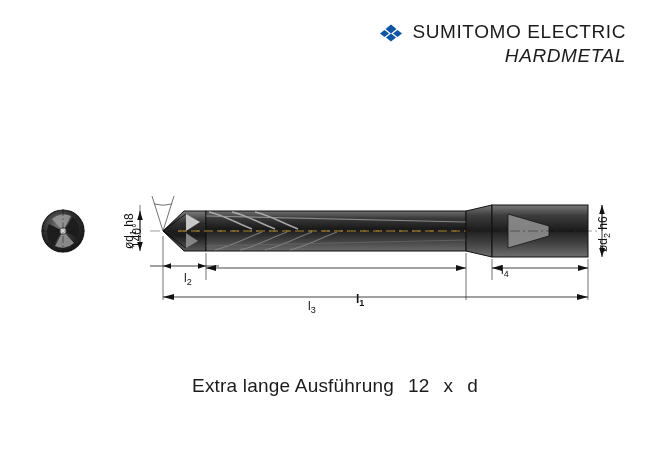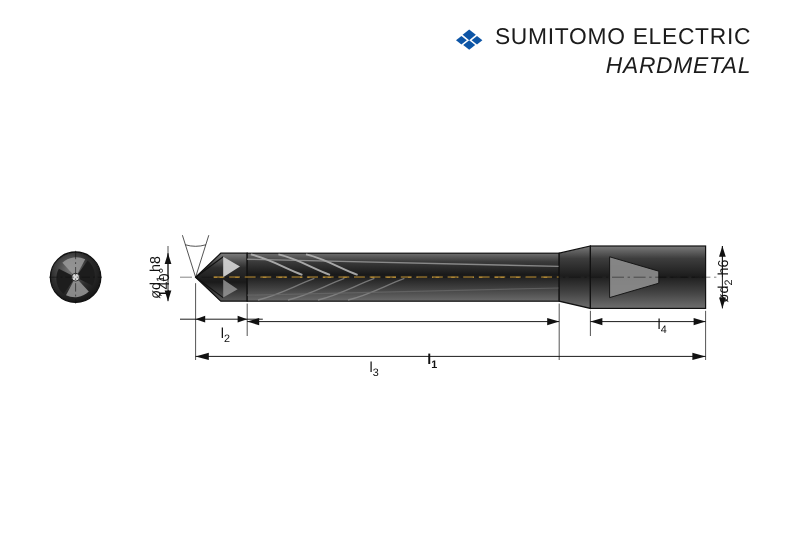--- a/index.html
+++ b/index.html
@@ -243,22 +243,25 @@
   </div>
 
   <div class="lbl" style="left:137px; top:271px;margin-left:47px;">
     <span>l</span><span class="sub">2</span>
   </div>
 
   <div class="lbl" style="left:308px; top:263px;margin-top:36px;">
     <span>l</span><span class="sub">3</span>
   </div>
 
-  <div class="lbl" style="left:548px; top:263px;">
+  <div class="lbl" style="left:501px; top:263px;">
     <span>l</span><span class="sub">4</span>
   </div>
 
   <div class="lbl" style="left:356px; top:292px;font-weight:bold;">
     <span>l</span><span class="sub">1</span>
   </div>
 
+  <div id="caption">
+    <span>Extra lange Ausführung</span><span class="cap-gap"></span><span>12</span><span class="cap-gap"></span><span>x</span><span class="cap-gap"></span><span>d</span>
+  </div>
 
 </div>
 
 </body></html>

